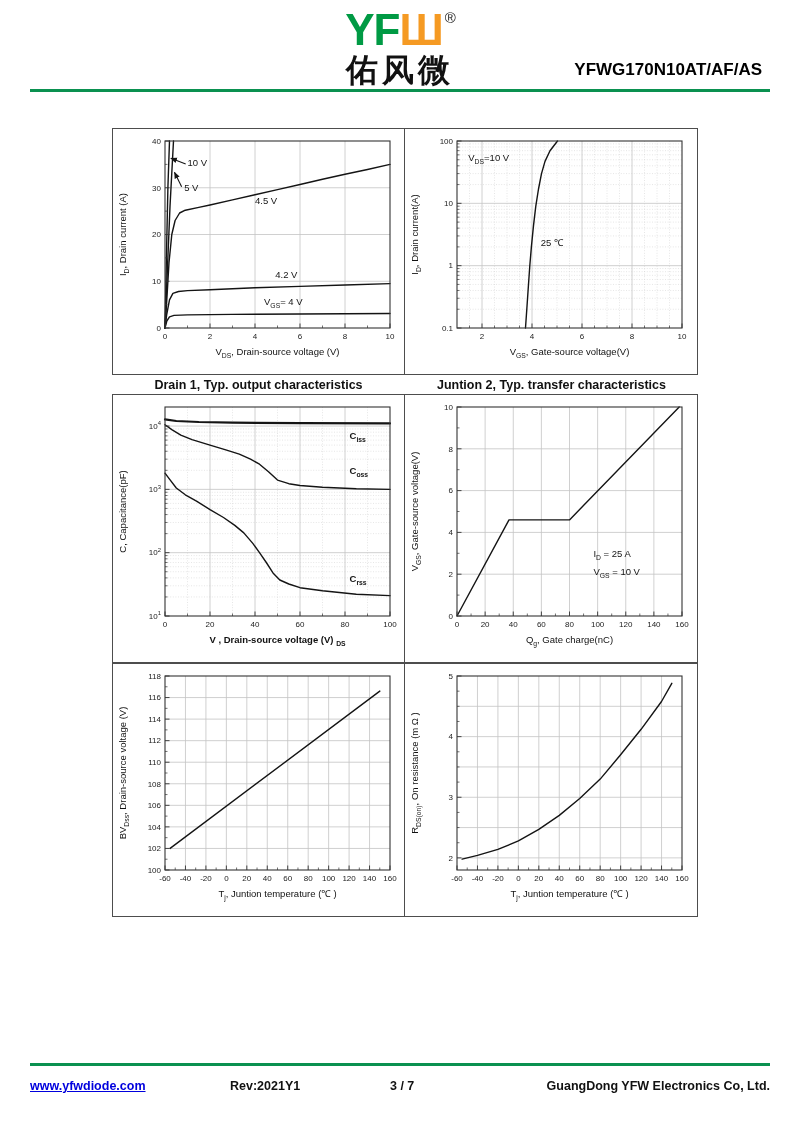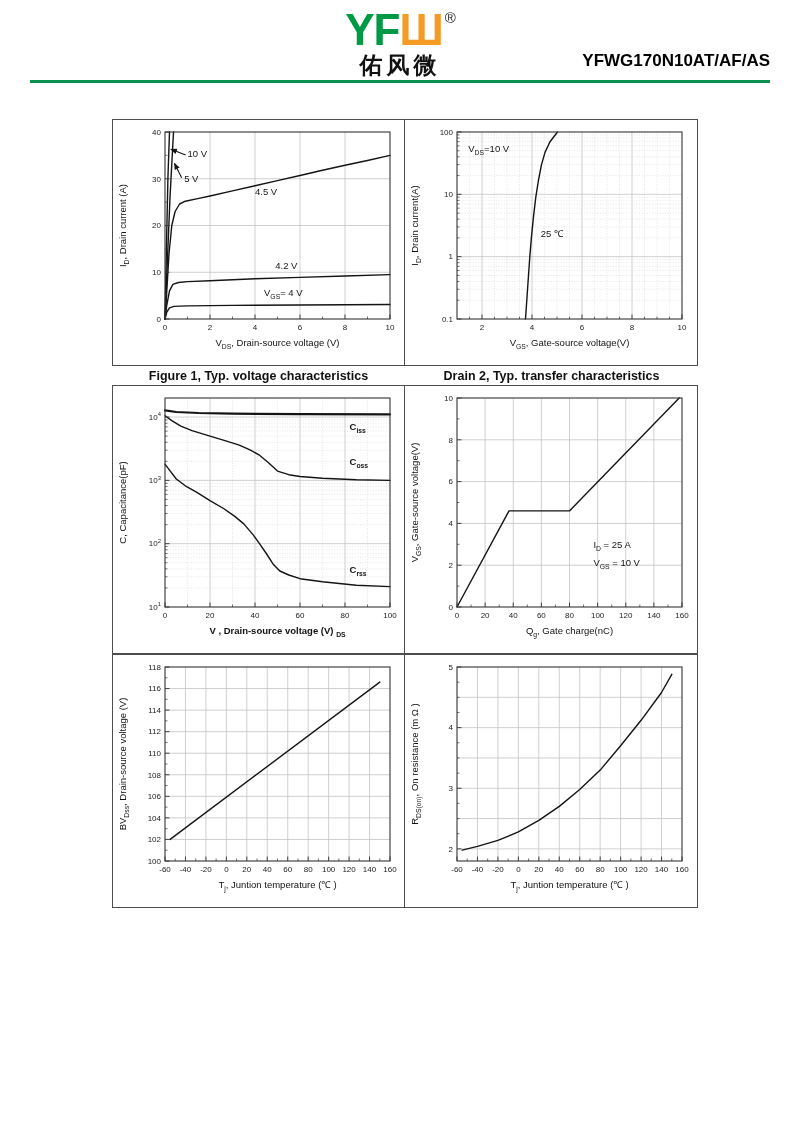--- a/index.html
+++ b/index.html
@@ -6,22 +6,22 @@
   body { background:#e8e8e8; font-family:"Liberation Sans", sans-serif; }
   .page { position:relative; width:800px; height:1130px; margin:0 auto; background:#ffffff; overflow:hidden; }
 
   
   .header { position:relative; padding:8px 30px 0 30px; }
   .logo { position:relative; line-height:1;text-align:center; }
   .logo-main { font-weight:bold; font-size:44px; letter-spacing:-1px; }
   .logo-yf { color:#009a44; }
   .logo-w { color:#f59a23; }
   .logo-reg { font-size:15px; color:#222; vertical-align:22px; margin-left:2px; font-weight:normal; }
-  .logo-cn { font-size:23px; font-weight:bold; color:#111; letter-spacing:4px; margin-top:2px; }
-  .part-number { position:absolute; right:30px; bottom:6px; font-size:17px; font-weight:bold; color:#000; }
+  .logo-cn { font-size:32px; font-weight:bold; color:#111; letter-spacing:4px; margin-top:2px; }
+  .part-number { position:absolute; right:38px; bottom:6px; font-size:17px; font-weight:bold; color:#000; }
   .header-rule { margin:3px 30px 0 30px; height:3px; background:#0a9150; }
   .section-title { margin:4px 30px 0 30px; font-size:14.5px; font-weight:bold; color:#00a651; }
 
   
   .figures { margin-top:36px; }
   .fig-box { margin-left:112px; width:586px; border:1.5px solid #4d4d4d; display:flex; background:#fff; }
   .cell { width:291px; }
   .cell + .cell { border-left:1.5px solid #4d4d4d; }
   .cell svg { display:block; }
   .cap-row { margin-left:112px; width:586px; display:flex; }
@@ -221,22 +221,22 @@
             <line y1="25.828572059419542" y2="25.828572059419542" x1="52" x2="54.5" stroke="#333" stroke-width="0.7"></line>
             <line y1="21.655555505777983" y2="21.655555505777983" x1="52" x2="54.5" stroke="#333" stroke-width="0.7"></line>
             <line y1="18.04072414416885" y2="18.04072414416885" x1="52" x2="54.5" stroke="#333" stroke-width="0.7"></line>
             <line y1="14.852216911615443" y2="14.852216911615443" x1="52" x2="54.5" stroke="#333" stroke-width="0.7"></line>
             <text x="164.5" y="226" font-size="9.5" fill="#111" text-anchor="middle" font-weight="normal"><tspan dy="0.0">V</tspan><tspan font-size="6.8" dy="2.9">GS</tspan><tspan dy="-2.9">, Gate-source voltage(V)</tspan></text>
             <text x="13" y="105.5" font-size="9.5" fill="#111" text-anchor="middle" transform="rotate(-90 13 105.5)"><tspan dy="0.0">I</tspan><tspan font-size="6.8" dy="2.9">D</tspan><tspan dy="-2.9">, Drain current(A)</tspan></text>
           </svg>
       </div>
     </div>
     <div class="cap-row">
-      <div class="cap">Figure 1, Typ. voltage characteristics</div>
-      <div class="cap">Drain 2, Typ. transfer characteristics</div>
+      <div class="cap">Drain 1, Typ. output characteristics</div>
+      <div class="cap">Juntion 2, Typ. transfer characteristics</div>
     </div>
 
     <div class="fig-box">
       <div class="cell">
         <svg width="291" height="267">
             <rect x="52" y="12" width="225" height="209" fill="#ffffff"></rect>
             <line x1="52" x2="277" y1="201.940715723149" y2="201.940715723149" stroke="#cccccc" stroke-width="0.5" stroke-dasharray="1,1.6"></line>
             <line x1="52" x2="277" y1="190.79174913060683" y2="190.79174913060683" stroke="#cccccc" stroke-width="0.5" stroke-dasharray="1,1.6"></line>
             <line x1="52" x2="277" y1="182.88143144629797" y2="182.88143144629797" stroke="#cccccc" stroke-width="0.5" stroke-dasharray="1,1.6"></line>
             <line x1="52" x2="277" y1="176.74571236913468" y2="176.74571236913468" stroke="#cccccc" stroke-width="0.5" stroke-dasharray="1,1.6"></line>
@@ -567,14 +567,23 @@
             <text x="164.5" y="233" font-size="9.5" fill="#111" text-anchor="middle" font-weight="normal"><tspan dy="0.0">T</tspan><tspan font-size="6.8" dy="2.9">j</tspan><tspan dy="-2.9">, Juntion temperature (℃ )</tspan></text>
             <text x="13" y="109" font-size="9.5" fill="#111" text-anchor="middle" transform="rotate(-90 13 109)"><tspan dy="0.0">R</tspan><tspan font-size="6.8" dy="2.9">DS(on)</tspan><tspan dy="-2.9">, On resistance (m Ω )</tspan></text>
           </svg>
       </div>
     </div>
     <div class="cap-row">
     </div>
 
   </div>
 
+  <div class="footer">
+    <div class="footer-rule"></div>
+    <div class="footer-row">
+      <div class="f-site"><a href="#">www.yfwdiode.com</a></div>
+      <div class="f-rev">Rev:2021Y1</div>
+      <div class="f-page">3 / 7</div>
+      <div class="f-co">GuangDong YFW Electronics Co, Ltd.</div>
+    </div>
+  </div>
 
 </div>
 
 </body></html>

